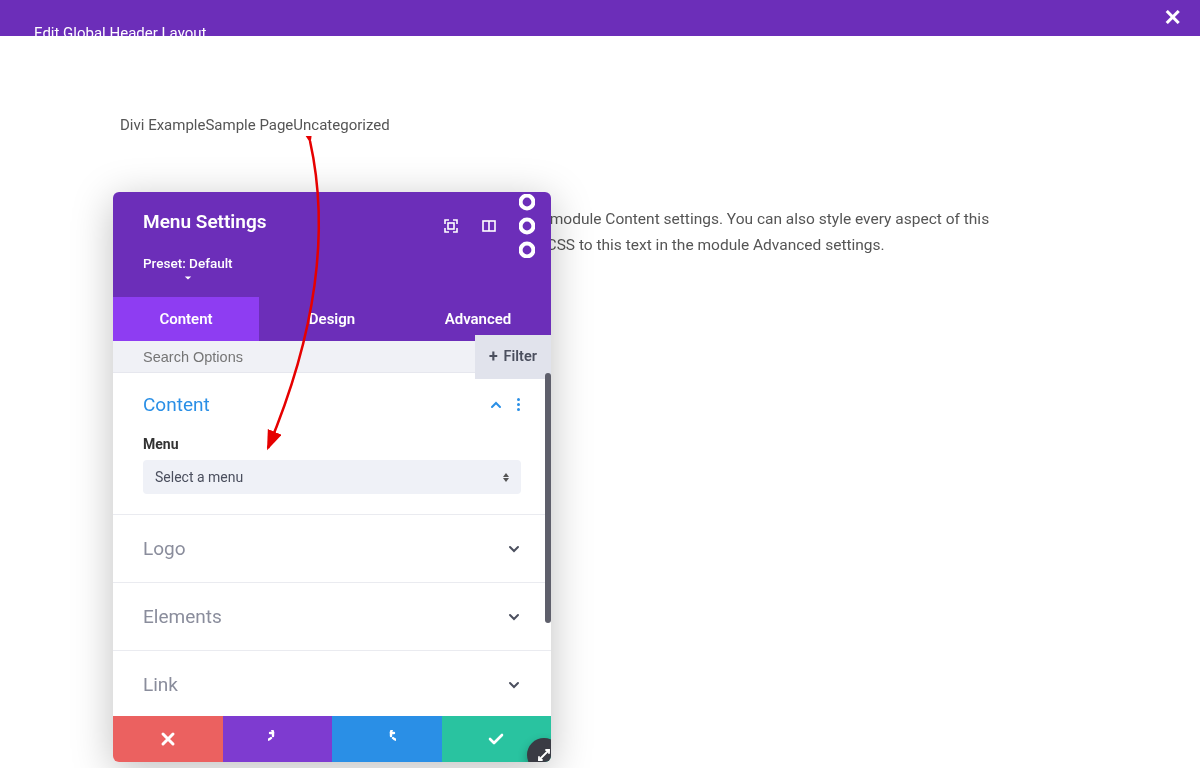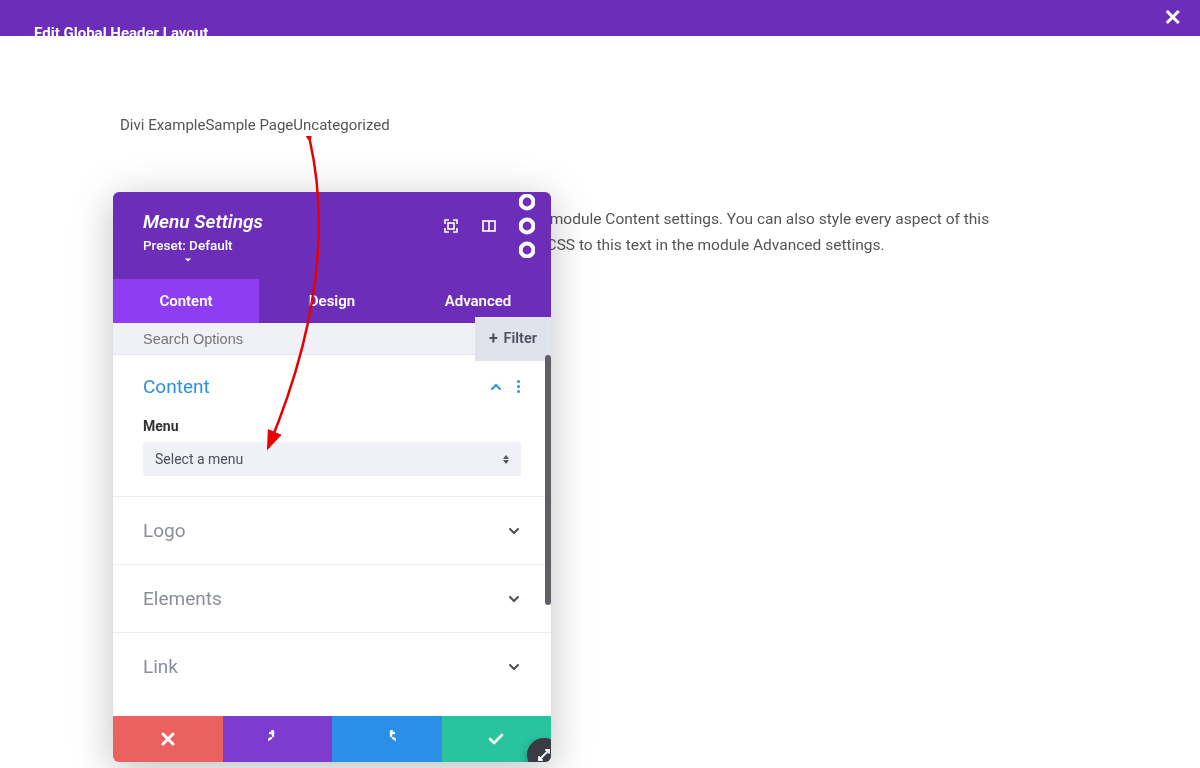--- a/index.html
+++ b/index.html
@@ -1,37 +1,37 @@
 <!DOCTYPE html>
 <html><head>
 <meta charset="utf-8">
 <style>
   * { box-sizing: border-box; margin: 0; padding: 0; }
   body { font-family: -apple-system, BlinkMacSystemFont, "Segoe UI", Roboto, "Helvetica Neue", Arial, sans-serif; background: #fff; width: 1200px; height: 768px; overflow: hidden; position: relative; }
 
   
   .top-bar { background: #6C2EB9; height: 36px; display: flex; align-items: center; justify-content: space-between; padding: 0 18px 0 34px; }
-  .top-bar-title { color: #fff; font-size: 15px; font-weight: 700; margin-top: 30px; }
+  .top-bar-title { color: #fff; font-size: 15px; font-weight: 400; margin-top: 30px; }
   .top-bar-close { color: #fff; font-size: 22px; cursor: pointer; font-weight: 700; line-height: 1; }
 
   
   .page { position: absolute; top: 36px; left: 0; right: 0; bottom: 0; }
 
   
   .nav { position: absolute; top: 80px; left: 120px; display: flex; }
   .nav-item { color: #555; font-size: 15px; cursor: pointer; }
 
   
   .body-text { position: absolute; top: 170px; left: 120px; width: 910px; color: #555; font-size: 15.5px; line-height: 1.7; }
 
   
   .panel { position: absolute; top: 156px; left: 113px; width: 438px; height: 570px; background: #fff; box-shadow: 0 8px 40px rgba(0,0,0,0.25); border-radius: 6px; overflow: hidden; display: flex; flex-direction: column; }
 
   .panel-header { background: #6C2EB9; padding: 18px 20px 16px 30px; color: #fff; position: relative; }
-  .panel-title { font-size: 19px; font-weight: 600; margin-bottom: 2px; font-style: italic; }
+  .panel-title { font-size: 19px; font-weight: 600; margin-bottom: 20px; }
   .panel-preset { font-size: 13.5px; font-weight: 500; display: inline-flex; align-items: center; gap: 4px; cursor: pointer; flex-direction: column; }
   .panel-preset svg { width: 8px; height: 6px; }
 
   .panel-header-icons { position: absolute; right: 16px; top: 26px; display: flex; gap: 22px; align-items: center; }
   .panel-header-icons .ico { width: 16px; height: 16px; cursor: pointer; display: inline-flex; align-items: center; justify-content: center; }
   .panel-header-icons svg { stroke: #fff; fill: none; }
 
   .tabs { display: flex; background: #6C2EB9; }
   .tab { flex: 1; text-align: center; padding: 13px 0; color: #fff; font-size: 15px; font-weight: 600; cursor: pointer; }
   .tab.active { background: #8E3DF2; }

